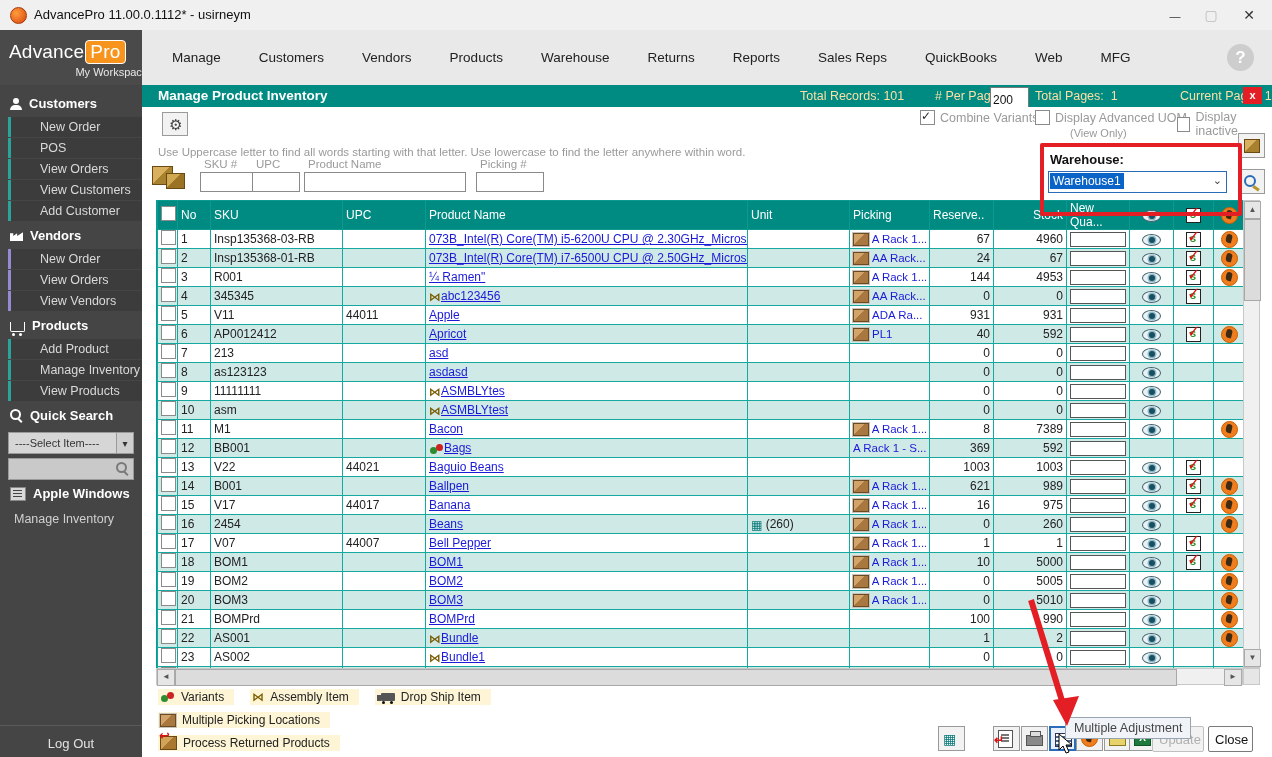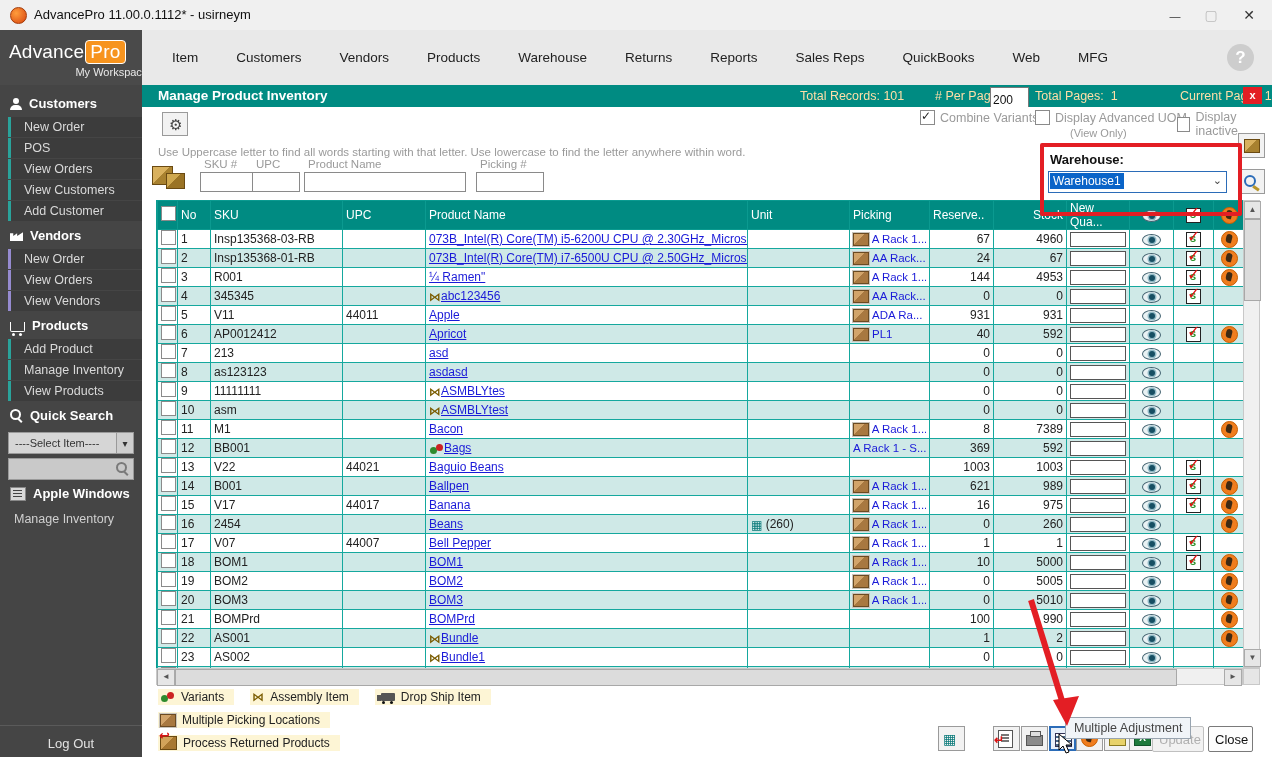--- a/index.html
+++ b/index.html
@@ -14,21 +14,21 @@
   .winbtn.min{left:1160px}.winbtn.max{left:1196px;color:#bbb}.winbtn.close{left:1234px}
   .winbtn.min::after{content:"—";font-size:11px}.winbtn.max::after{content:"▢"}.winbtn.close::after{content:"✕"}
   
   .sidebar{position:absolute;left:0;top:30px;width:142px;height:727px;background:#454545;color:#ddd;}
   .logo{position:absolute;left:0;top:0;width:158px;height:55px;background:#4a4a4a;}
   .logo-line{position:absolute;left:9px;top:10px;font-size:19px;color:#fff;letter-spacing:.2px;}
   .logo-pro{display:inline-block;background:#f7941e;color:#fff;border:1px solid #fff;border-radius:4px;padding:0 4px;margin-left:1px;}
   .logo-sub{position:absolute;right:10px;top:36px;font-size:11px;color:#e8e8e8;}
   .sb-sections{position:absolute;left:0;top:60px;width:142px;}
   .sb-header{padding:6px 0 5px 10px;font-weight:bold;font-size:13px;color:#fff;display:flex;align-items:center;gap:7px;}
-  .sb-item{height:20px;line-height:20px;margin:1px 0;background:#3c3c3c;border-left:3px solid #2aa39b;padding-left:13px;margin-left:8px;font-size:12.5px;color:#d9d9d9;cursor:pointer;}
+  .sb-item{height:20px;line-height:20px;margin:1px 0;background:#3c3c3c;border-left:3px solid #2aa39b;padding-left:29px;margin-left:8px;font-size:12.5px;color:#d9d9d9;cursor:pointer;}
   .qs-select{position:relative;margin:4px 8px 0 8px;height:20px;background:#d6d6d6;border:1px solid #9a9a9a;color:#333;font-size:11px;line-height:20px;padding-left:6px;}
   .qs-select .dd{position:absolute;right:0;top:0;width:16px;height:100%;border-left:1px solid #9a9a9a;background:#cfcfcf;text-align:center;}
   .qs-select .dd::after{content:"▾";font-size:10px;color:#333;}
   .qs-input{position:relative;margin:4px 8px 0 8px;height:20px;background:#c9c9c9;border:1px solid #9a9a9a;}
   .qs-input .ic-mag{position:absolute;right:4px;top:3px;}
   .ow-item{margin:6px 0 0 14px;font-size:12.5px;color:#d0d0d0;cursor:pointer;}
   .logout{position:absolute;left:0;bottom:6px;width:142px;text-align:center;font-size:13px;color:#e2e2e2;padding-top:10px;border-top:1px solid #5a5a5a;cursor:pointer;}
   
   .ic-user{width:12px;height:12px;position:relative;display:inline-block;}
   .ic-user::before{content:"";position:absolute;left:3px;top:0;width:6px;height:6px;border-radius:50%;background:#fff;}
@@ -201,21 +201,21 @@
           <span class="ic-list"></span>
           <span>Apple Windows</span>
         </div>
         <div class="ow-item">Manage Inventory</div>
       </div>
   <div class="logout">Log Out</div>
     </div>
 
   <div class="menubar">
     <div class="menu-items">
-        <span class="menu-item">Item</span>
+        <span class="menu-item">Manage</span>
         <span class="menu-item">Customers</span>
         <span class="menu-item">Vendors</span>
         <span class="menu-item">Products</span>
         <span class="menu-item">Warehouse</span>
         <span class="menu-item">Returns</span>
         <span class="menu-item">Reports</span>
         <span class="menu-item">Sales Reps</span>
         <span class="menu-item">QuickBooks</span>
         <span class="menu-item">Web</span>
         <span class="menu-item">MFG</span>

